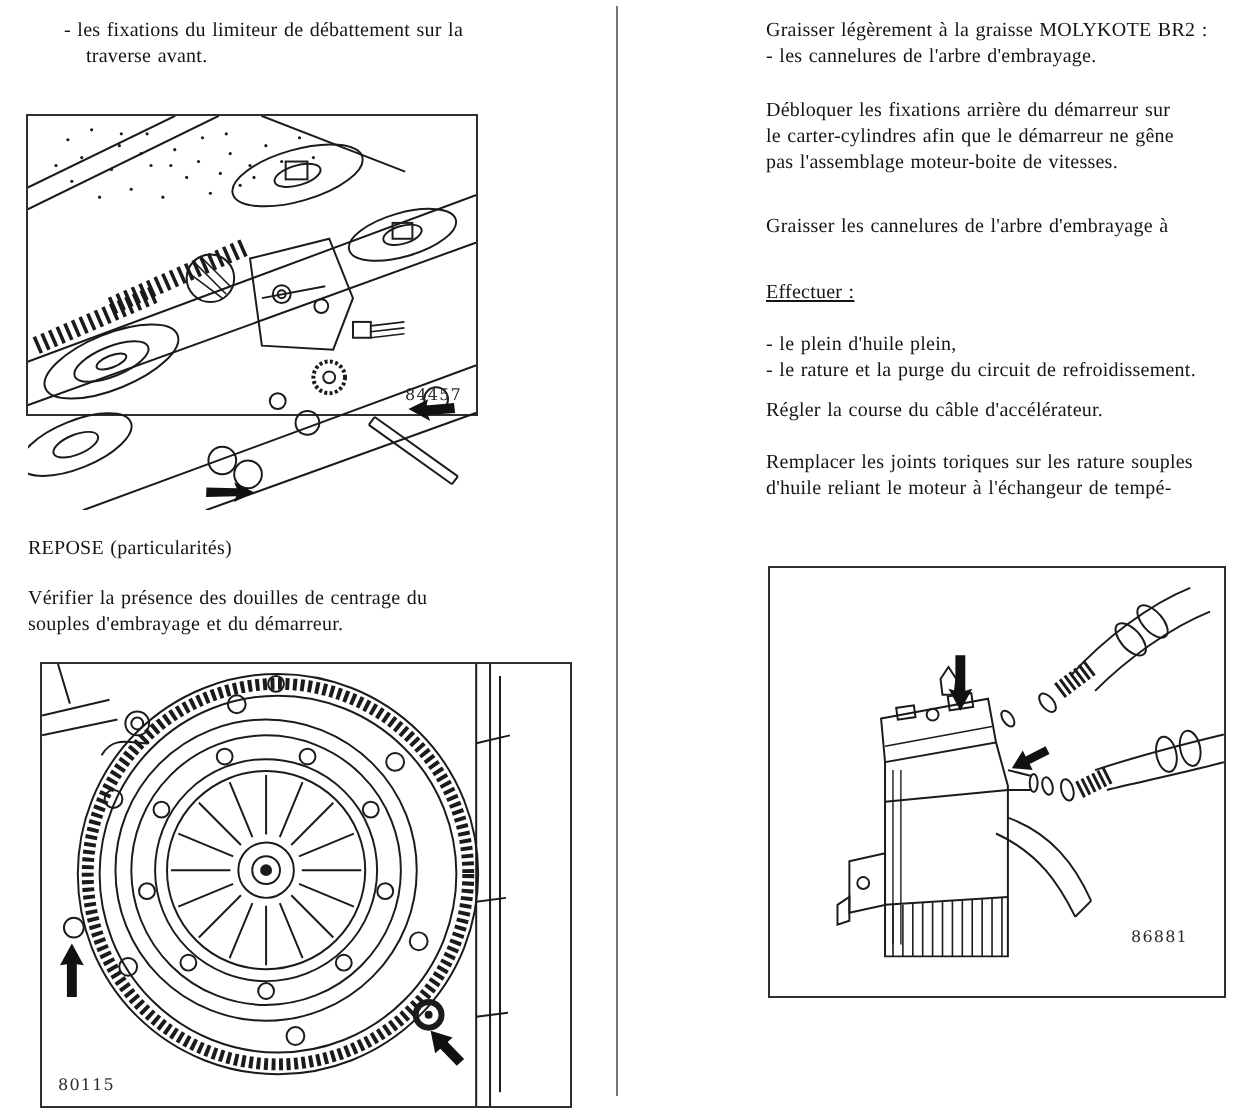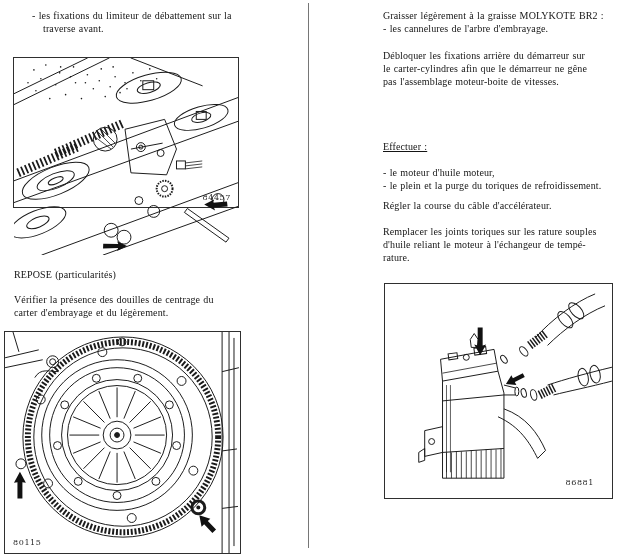--- a/index.html
+++ b/index.html
@@ -124,24 +124,24 @@
     </svg>
     <span class="fig-number" style="right:7px; bottom:5px;">84457</span>
   </div>
 
   <div class="para" style="left:14px; top:268px;">
     <span class="line">REPOSE (particularités)</span>
   </div>
 
   <div class="para" style="left:14px; top:293px;">
     <span class="line">Vérifier la présence des douilles de centrage du</span>
-    <span class="line">carter d'embrayage et du légèrement.</span>
-  </div>
-
-  <div class="fig" style="left:4px; top:331px; width:237px; height:223px;">
+    <span class="line">souples d'embrayage et du démarreur.</span>
+  </div>
+
+  <div class="fig" style="left:20px; top:331px; width:266px; height:223px;">
     <svg width="235" height="221" viewBox="0 0 237 223">
       <g stroke="#1b1b1b" stroke-width="1" fill="none">
         <path d="M219 0 L219 223 M226 0 L226 223 M231 6 L231 216"></path>
         <path d="M219 40 L236 36 M219 120 L234 118 M219 178 L235 176"></path>
         <path d="M0 26 L34 18 M0 36 L38 28 M8 0 L14 20"></path>
         <circle cx="48" cy="30" r="6"></circle>
           <circle cx="48" cy="30" r="3"></circle>
         <path d="M30 46 C36 36 44 40 54 40"></path>
         <circle cx="118" cy="10" r="4"></circle>
       </g>
@@ -196,39 +196,39 @@
     <span class="line">- les cannelures de l'arbre d'embrayage.</span>
   </div>
 
   <div class="para" style="left:383px; top:49px;">
     <span class="line">Débloquer les fixations arrière du démarreur sur</span>
     <span class="line">le carter-cylindres afin que le démarreur ne gêne</span>
     <span class="line">pas l'assemblage moteur-boite de vitesses.</span>
   </div>
 
   <div class="para" style="left:383px; top:107px;">
+    <span class="line">Graisser les cannelures de l'arbre d'embrayage à</span>
   </div>
 
   <div class="para" style="left:383px; top:140px;text-decoration:underline;">
     <span class="line">Effectuer :</span>
   </div>
 
   <div class="para" style="left:383px; top:166px;">
-    <span class="line">- le moteur d'huile moteur,</span>
-    <span class="line">- le plein et la purge du toriques de refroidissement.</span>
+    <span class="line">- le plein d'huile plein,</span>
+    <span class="line">- le rature et la purge du circuit de refroidissement.</span>
   </div>
 
   <div class="para" style="left:383px; top:199px;">
     <span class="line">Régler la course du câble d'accélérateur.</span>
   </div>
 
   <div class="para" style="left:383px; top:225px;">
     <span class="line">Remplacer les joints toriques sur les rature souples</span>
     <span class="line">d'huile reliant le moteur à l'échangeur de tempé-</span>
-    <span class="line">rature.</span>
   </div>
 
   <div class="fig" style="left:384px; top:283px; width:229px; height:216px;">
     <svg width="227" height="214" viewBox="0 0 229 216">
       <g stroke="#1b1b1b" stroke-width="1" fill="none">
         <path d="M56 76 L110 66 L114 88 L58 98 Z"></path>
         <path d="M58 90 L112 80" stroke-width="0.8"></path>
         <rect x="64" y="70" width="9" height="6" transform="rotate(-8 68 73)"></rect>
         <circle cx="82" cy="74" r="3"></circle>
         <rect x="90" y="64" width="12" height="7" transform="rotate(-8 96 67)"></rect>
@@ -262,16 +262,16 @@
         <ellipse cx="133" cy="108.5" rx="2" ry="4.5"></ellipse>
         <path d="M120 126 C142 134 154 150 162 168"></path>
         <path d="M114 134 C136 144 146 160 154 176"></path>
         <path d="M162 168 L154 176"></path>
       </g>
       <g fill="#111" stroke="none">
         <polygon points="96,72 90,61 93.5,62 93.5,44 98.5,44 98.5,62 102,61"></polygon>
         <polygon points="122,101 132.5,101.9 131,98.9 141,93.9 139,90 129,95.1 127.5,92.1"></polygon>
       </g>
     </svg>
-    <span class="fig-number" style="right:18px; bottom:11px;margin-left:24px;">86881</span>
+    <span class="fig-number" style="right:18px; bottom:25px;margin-left:24px;">86881</span>
   </div>
 
 </div>
 
 </body></html>

